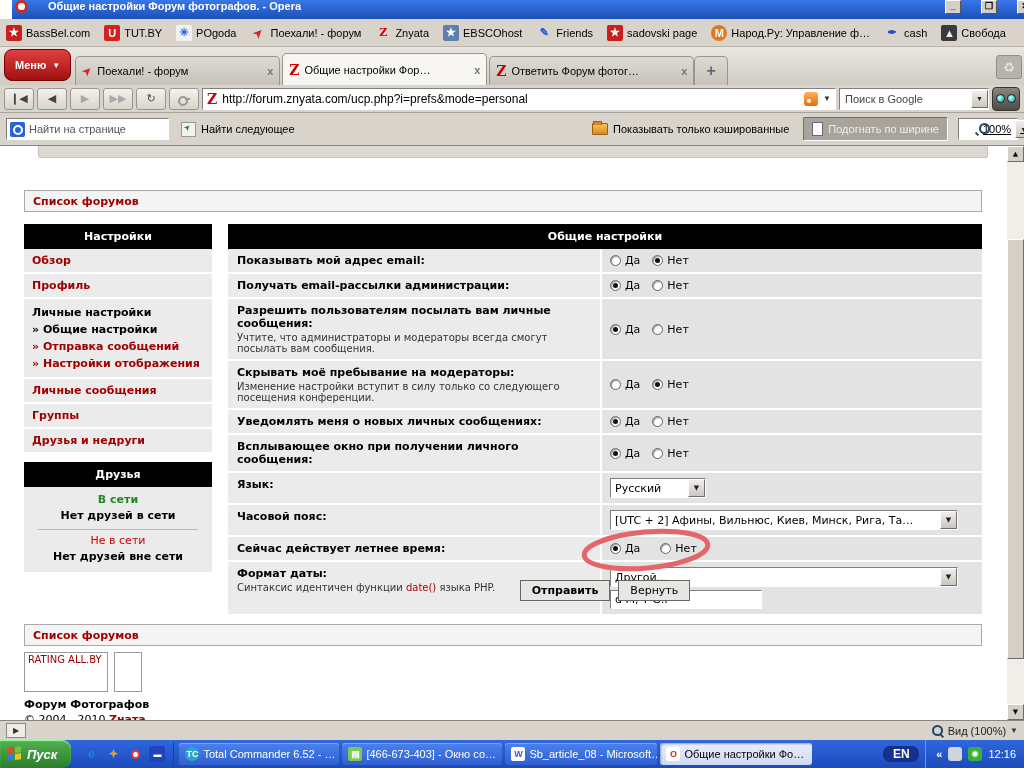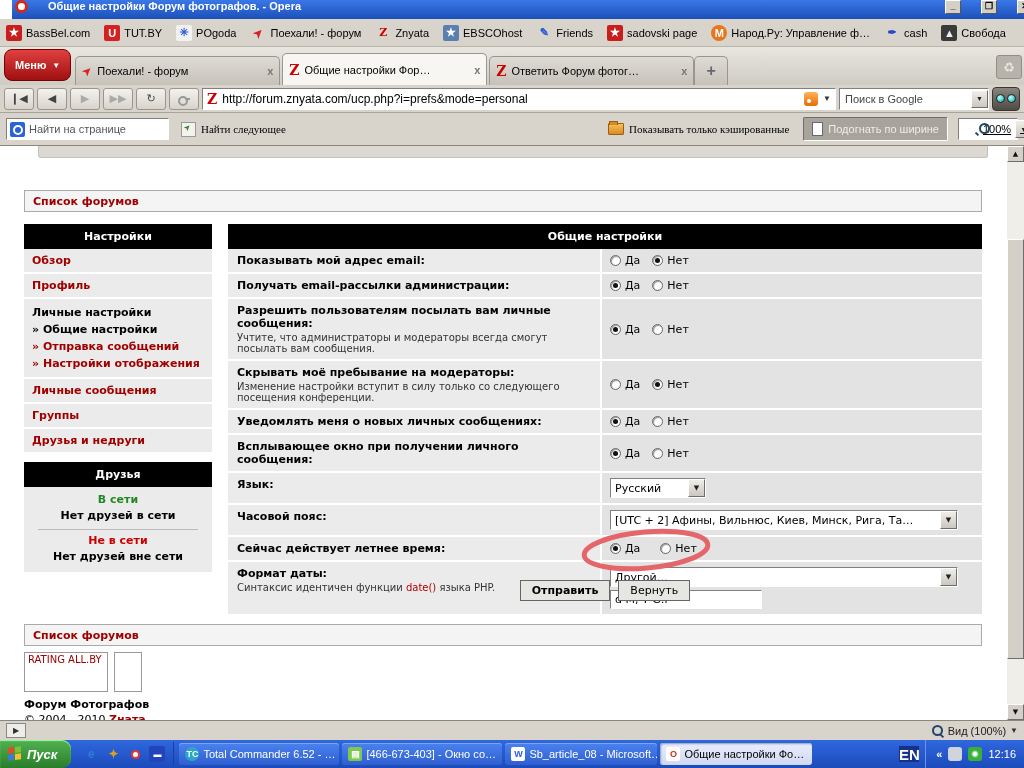--- a/index.html
+++ b/index.html
@@ -61,21 +61,21 @@
     display:flex;align-items:center;justify-content:center;gap:2px;border:1px solid #3a3733;}
   #binocs i{width:9px;height:9px;border-radius:50%;background:radial-gradient(circle at 35% 35%,#bff,#0aa);
     border:1px solid #222;}
   
   #findbar{position:absolute;left:0;top:113px;width:1024px;height:33px;background:#d8d4cc;
     border-bottom:1px solid #8a867e;display:flex;align-items:center;padding:0 6px;gap:8px;}
   #findfield{width:163px;height:22px;background:#fff;border:1px solid #808080;border-right-color:#fff;border-bottom-color:#fff;
     display:flex;align-items:center;gap:4px;padding:0 3px;color:#555;}
   .magbox{width:15px;height:15px;background:#2a62d8;border-radius:2px;position:relative;}
   .magbox::before{content:"";position:absolute;left:3px;top:3px;width:6px;height:6px;border:2px solid #fff;border-radius:50%;}
-  .flatbtn{display:flex;align-items:center;gap:5px;padding:2px 4px;font-family:Liberation Serif, serif;}
+  .flatbtn{display:flex;align-items:center;gap:5px;padding:2px 4px;}
   .nexticon{width:15px;height:15px;background:#f4f2ee;border:1px solid #999;position:relative;}
   .nexticon::after{content:"➤";position:absolute;left:2px;top:0px;font-size:8px;color:#2a8a2a;transform:rotate(-45deg);}
   #findright{margin-left:auto;display:flex;align-items:center;gap:10px;}
   .foldericon{width:16px;height:12px;background:linear-gradient(#f8c05a,#d88a20);border:1px solid #9a6010;border-radius:1px;position:relative;}
   .foldericon::before{content:"";position:absolute;left:0;top:-3px;width:7px;height:3px;background:#d88a20;border:1px solid #9a6010;border-bottom:none;}
   #fitwidth{height:24px;display:flex;align-items:center;gap:5px;padding:0 8px;background:#a8a49c;
     border:1px solid;border-color:#6d6d6d #fff #fff #6d6d6d;color:#efede8;border-radius:2px;}
   .pageicon{width:11px;height:14px;background:#fff;border:1px solid #667;}
   #zoomctl{display:flex;align-items:center;height:22px;background:#fff;border:1px solid #808080;
     border-right-color:#fff;border-bottom-color:#fff;padding-left:20px;gap:4px;width:60px;text-decoration:underline;}
@@ -95,21 +95,21 @@
   
   #sidebar{position:absolute;left:24px;top:78px;width:188px;}
   .blackhdr{background:#000;color:#fff;font-weight:bold;text-align:center;padding:6px 0;}
   .sbitem{background:#ebebeb;border-bottom:2px solid #fff;padding:5px 8px;font-weight:bold;color:#a00000;}
   .sbgroup{background:#ebebeb;border-bottom:2px solid #fff;padding:5px 8px;}
   .sbgroup div{padding:2px 0;font-weight:bold;color:#a00000;}
   .sbgroup div.cur{color:#000;}
   #friends{margin-top:8px;}
   #friends .body{background:#ebebeb;text-align:center;padding:6px 4px;}
   .online{color:#228822;font-weight:bold;}
-  .offline{color:#cc0000;font-weight:bold;}
+  .offline{color:#cc0000;font-weight:normal;}
   .fstatus{font-weight:bold;color:#000;padding:3px 0;}
   #friends hr{border:none;border-top:1px solid #bbb;margin:4px 10px;}
   
   #settings{position:absolute;left:228px;top:78px;width:754px;}
   .srow{display:flex;border-bottom:2px solid #fff;}
   .slabel{width:374px;background:#ebebeb;padding:5px 9px;border-right:2px solid #fff;}
   .slabel .lbl{font-weight:bold;}
   .slabel .note{font-size:10px;color:#333;padding-top:2px;}
   .note .code{color:#b00000;}
   .sval{flex:1;background:#e3e3e3;padding:5px 8px;display:flex;flex-direction:column;justify-content:center;position:relative;}
@@ -155,22 +155,22 @@
   .flag{width:14px;height:14px;display:grid;grid-template-columns:6px 6px;grid-template-rows:6px 6px;gap:1px;transform:skewY(-6deg);}
   .flag i{display:block;}
   #quick{display:flex;align-items:center;gap:6px;padding:0 8px;border-right:1px solid #1a3fa0;height:24px;margin-left:4px;}
   .qicon{width:16px;height:16px;display:flex;align-items:center;justify-content:center;font-weight:bold;font-size:12px;border-radius:2px;}
   .taskbtnwrap{display:flex;gap:3px;margin-left:5px;}
   .taskbtn{height:22px;border-radius:3px;background:linear-gradient(#4a82ee,#2f5fd0);box-shadow:inset 0 1px 0 #7aa5f5;
     color:#fff;display:flex;align-items:center;gap:4px;padding:0 6px;overflow:hidden;white-space:nowrap;}
   .taskbtn.active{background:linear-gradient(#e9eefb,#cfd9f3);color:#000;box-shadow:inset 1px 1px 2px #8a9ac0;}
   .ticon{width:14px;height:14px;border-radius:2px;display:flex;align-items:center;justify-content:center;
     font-size:9px;font-weight:bold;flex:0 0 auto;}
-  #langbox{margin-left:auto;width:20px;height:16px;background:#16308c;color:#fff;font-size:15px;font-weight:bold;
-    display:flex;align-items:center;justify-content:center;}
+  #langbox{margin-left:auto;width:36px;height:16px;background:#16308c;color:#fff;font-size:12px;font-weight:bold;
+    display:flex;align-items:center;justify-content:center;border-radius:7px;}
   #tray{height:28px;margin-left:6px;padding:0 8px 0 10px;background:linear-gradient(#2f67dd,#1c4bbb);
     border-left:1px solid #6f93e8;display:flex;align-items:center;gap:6px;color:#fff;}
   .trayic{width:14px;height:14px;border-radius:3px;}
   #clock{font-size:11px;color:#fff;}
 </style>
 </head>
 <body>
 
 <div id="win">
 

